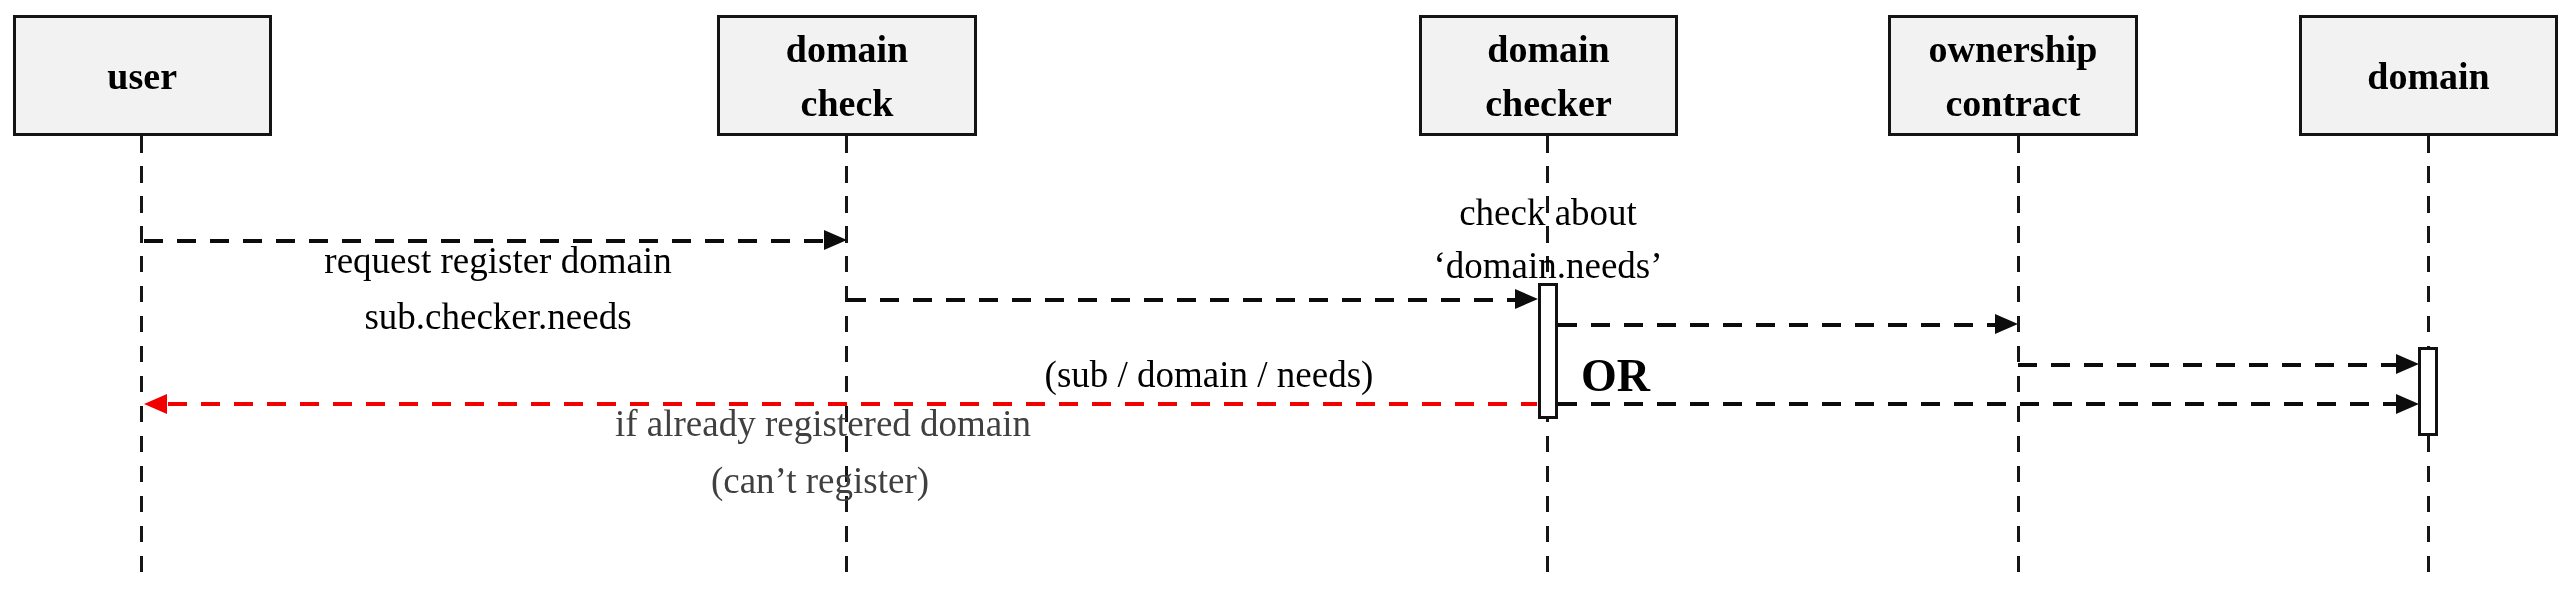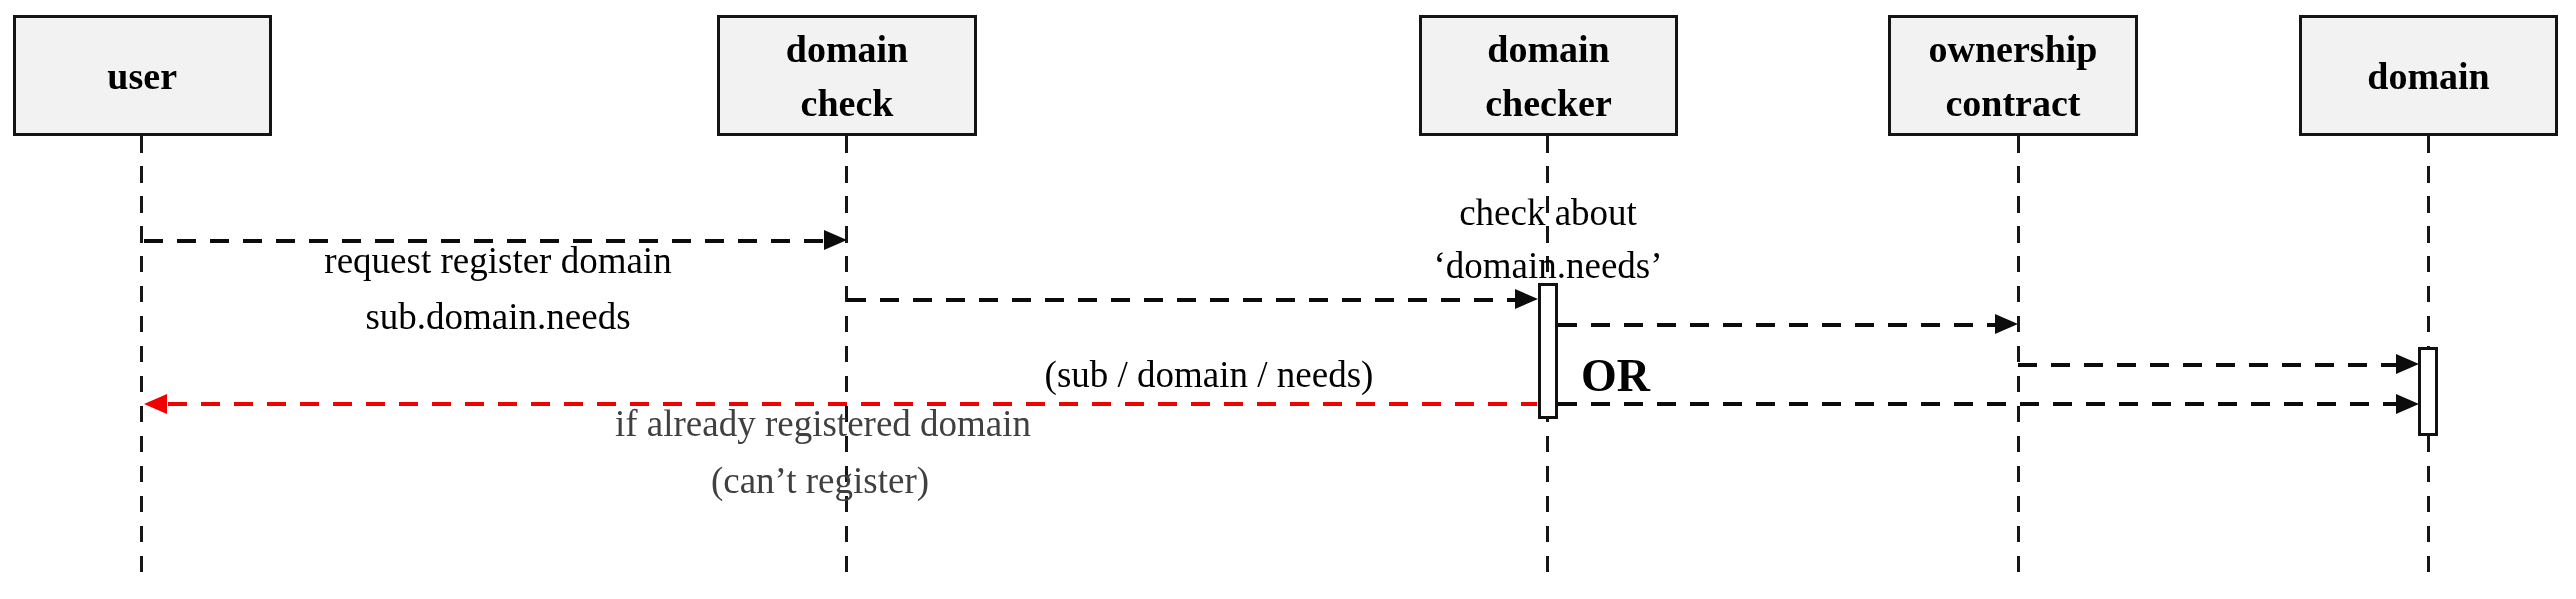--- a/index.html
+++ b/index.html
@@ -129,21 +129,21 @@
 
   <div class="mlabel" style="left:1548px;top:148px">check about</div>
   <div class="mlabel" style="left:1548px;top:201px">‘domain.needs’</div>
 
   <div class="activation" style="left:1538px;top:283px;height:136px"></div>
   <div class="activation" style="left:2418px;top:347px;height:89px"></div>
 
   <div class="msg-line" style="left:144px;top:239px;width:681px"></div>
   <div class="head-right" style="left:824px;top:230px"></div>
   <div class="mlabel" style="left:498px;top:196px">request register domain</div>
-  <div class="mlabel" style="left:498px;top:252px">sub.domain.needs</div>
+  <div class="mlabel" style="left:498px;top:252px">sub.checker.needs</div>
 
   <div class="msg-line" style="left:847px;top:298px;width:669px"></div>
   <div class="head-right" style="left:1515px;top:289px"></div>
   <div class="mlabel" style="left:1209px;top:310px">(sub / domain / needs)</div>
 
   <div class="msg-line" style="left:1558px;top:323px;width:439px"></div>
   <div class="head-right" style="left:1995px;top:314px"></div>
 
   <div class="or-label" style="left:1581px;top:353px">OR</div>
 

